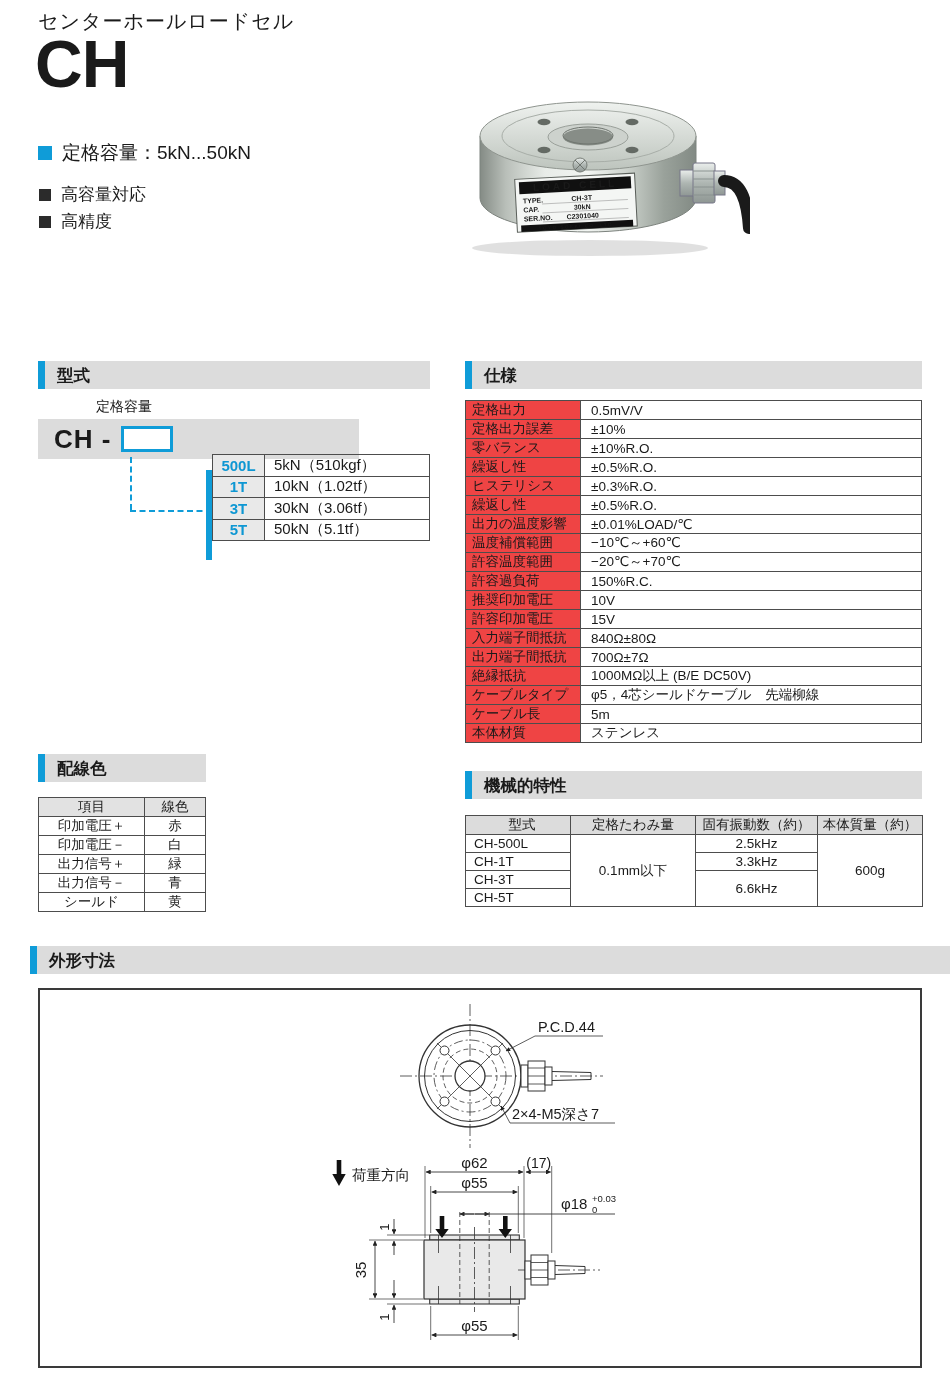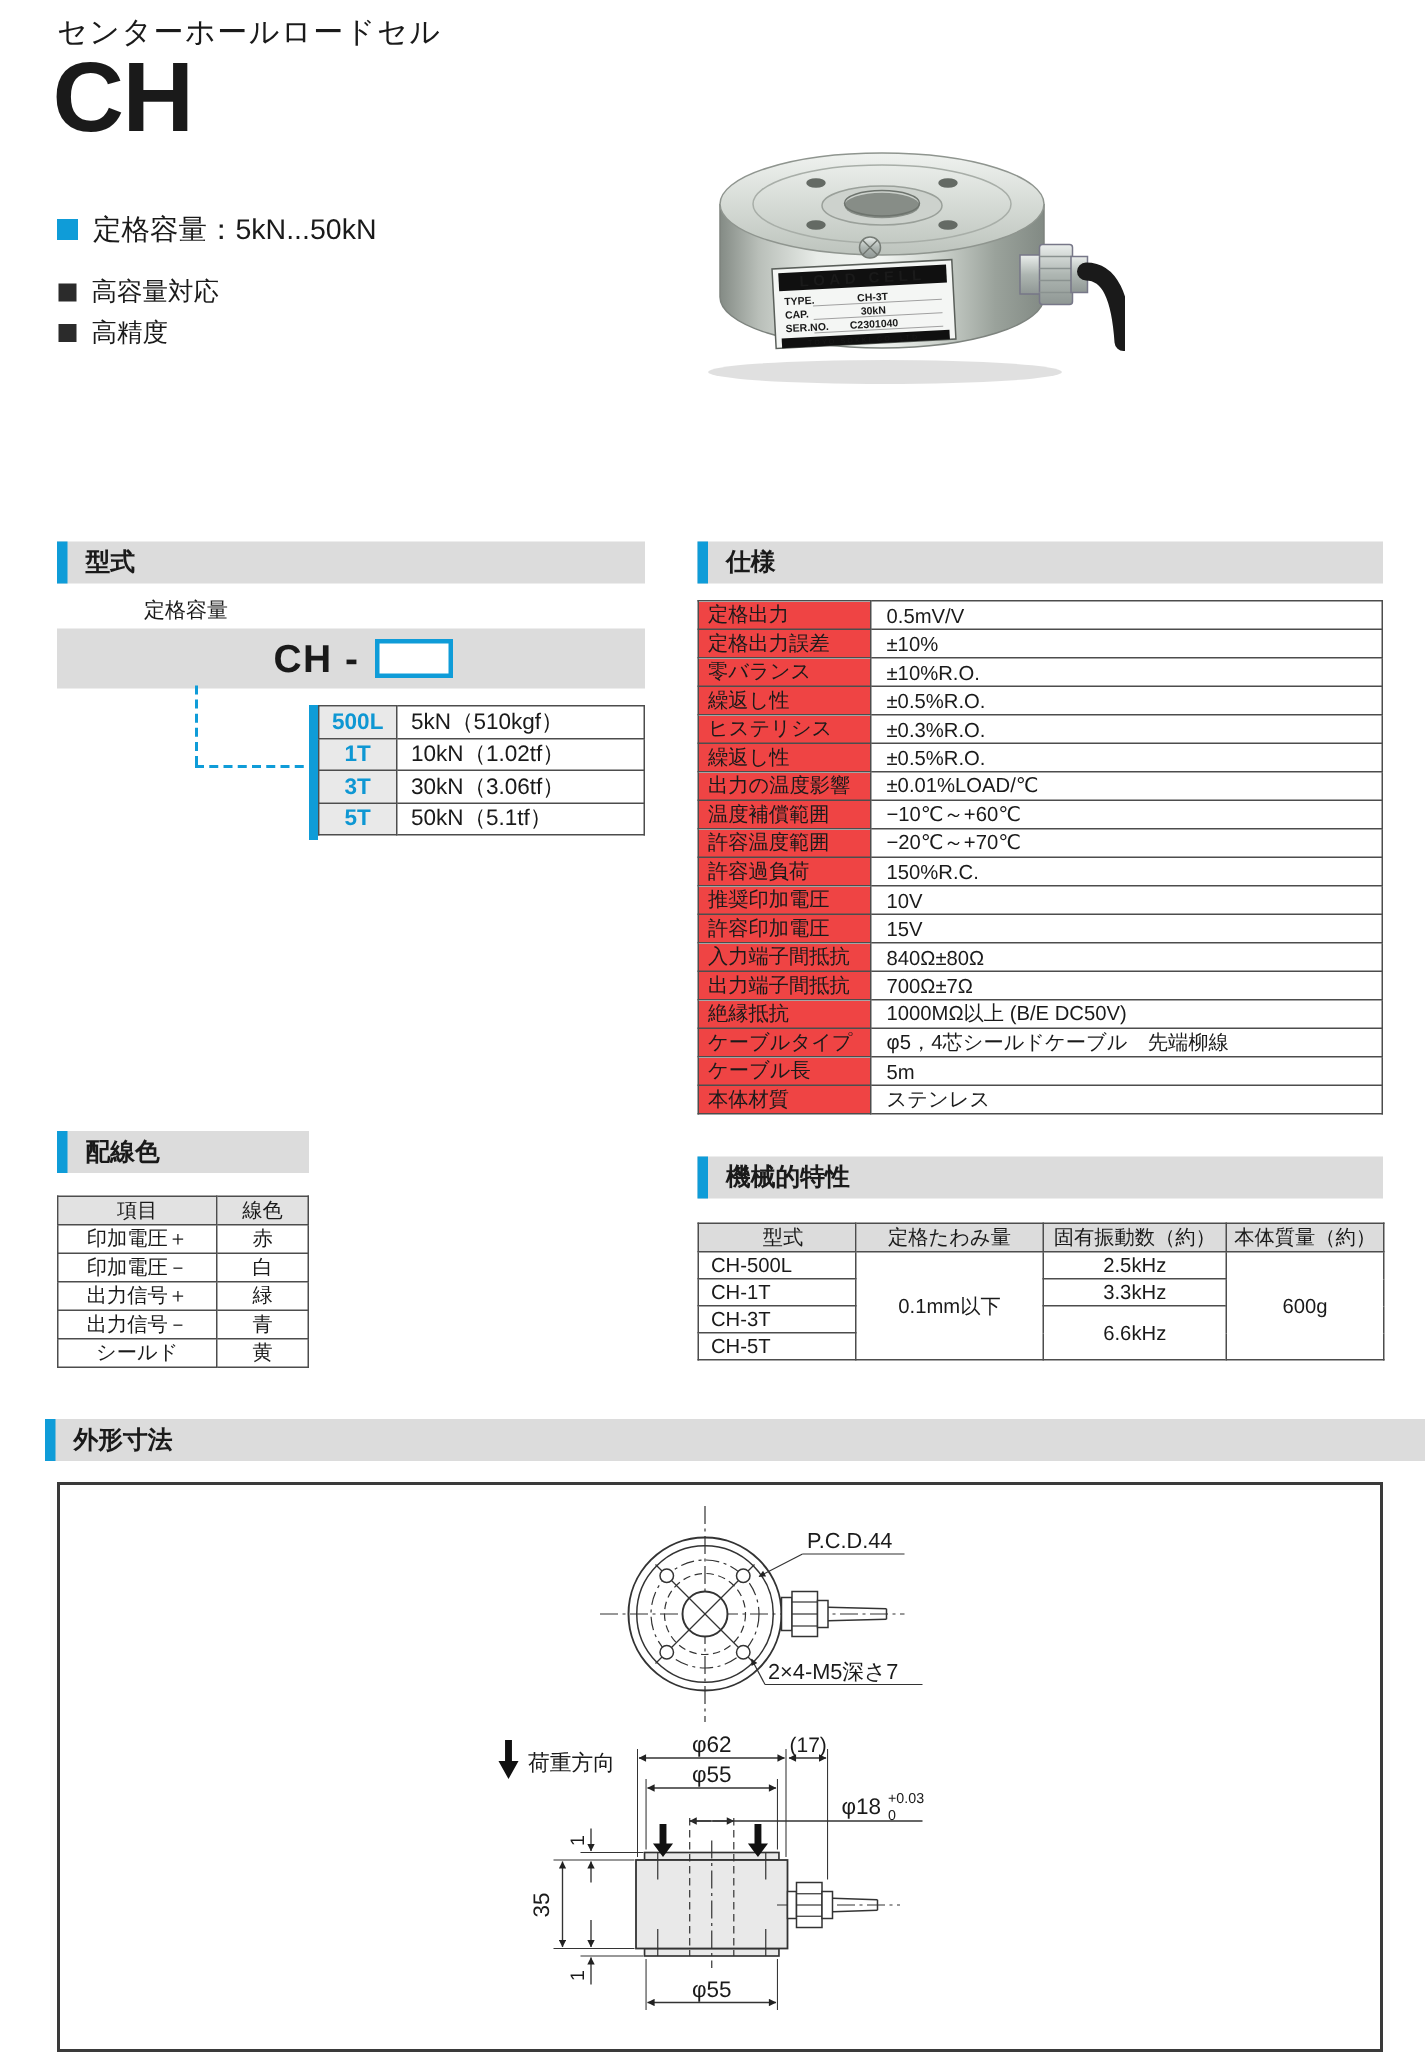--- a/index.html
+++ b/index.html
@@ -22,21 +22,21 @@
   .feat-sm  { font-size:17px; }
 
   
   .sec-head {
     height:28px; background:#dcdcdc; border-left:7px solid #0F9CD8;
     font-weight:bold; font-size:16.5px; line-height:28px; padding-left:12px;
   }
 
   
   .cap-label { font-size:14px; }
-  .ch-bar { width:392px; height:40px; background:#dcdcdc; display:flex; align-items:center;justify-content:center; }
+  .ch-bar { width:321px; height:40px; background:#dcdcdc; display:flex; align-items:center; }
   .ch-prefix { font-size:26px; font-weight:800; margin-left:16px; letter-spacing:1px; }
   .ch-box { width:52px; height:26px; background:#fff; border:3px solid #0F9CD8; margin-left:10px; }
   .dash-v { border-left:2px dashed #0F9CD8; }
   .dash-h { border-top:2px dashed #0F9CD8; }
   .blue-bar { background:#0F9CD8; }
 
   table { border-collapse:collapse; table-layout:fixed; }
   td, th { border:1px solid #4d4d4d; font-weight:normal; overflow:hidden; white-space:nowrap; }
 
   
@@ -155,21 +155,21 @@
 
 <div class="abs sec-head" style="left:38px; top:361px; width:392px;">型式</div>
 <div class="abs cap-label" style="left:96px; top:398px;">定格容量</div>
 <div class="abs ch-bar" style="left:38px; top:419px;">
   <span class="ch-prefix">CH -</span>
   <span class="ch-box"></span>
 </div>
 <div class="abs dash-v" style="left:130px; top:457px; height:53px; width:0;"></div>
 <div class="abs dash-h" style="left:130px; top:510px; width:82px; height:0;"></div>
 <div class="abs blue-bar" style="left:206px; top:470px; width:6px; height:90px;"></div>
-<table class="abs cap-table" style="left:212px; top:470px;">
+<table class="abs cap-table" style="left:212px; top:454px;">
   <tbody>
       <tr>
     <td class="code">500L</td>
     <td class="val">5kN（510kgf）</td>
   </tr>
   <tr>
     <td class="code">1T</td>
     <td class="val">10kN（1.02tf）</td>
   </tr>
   <tr>

